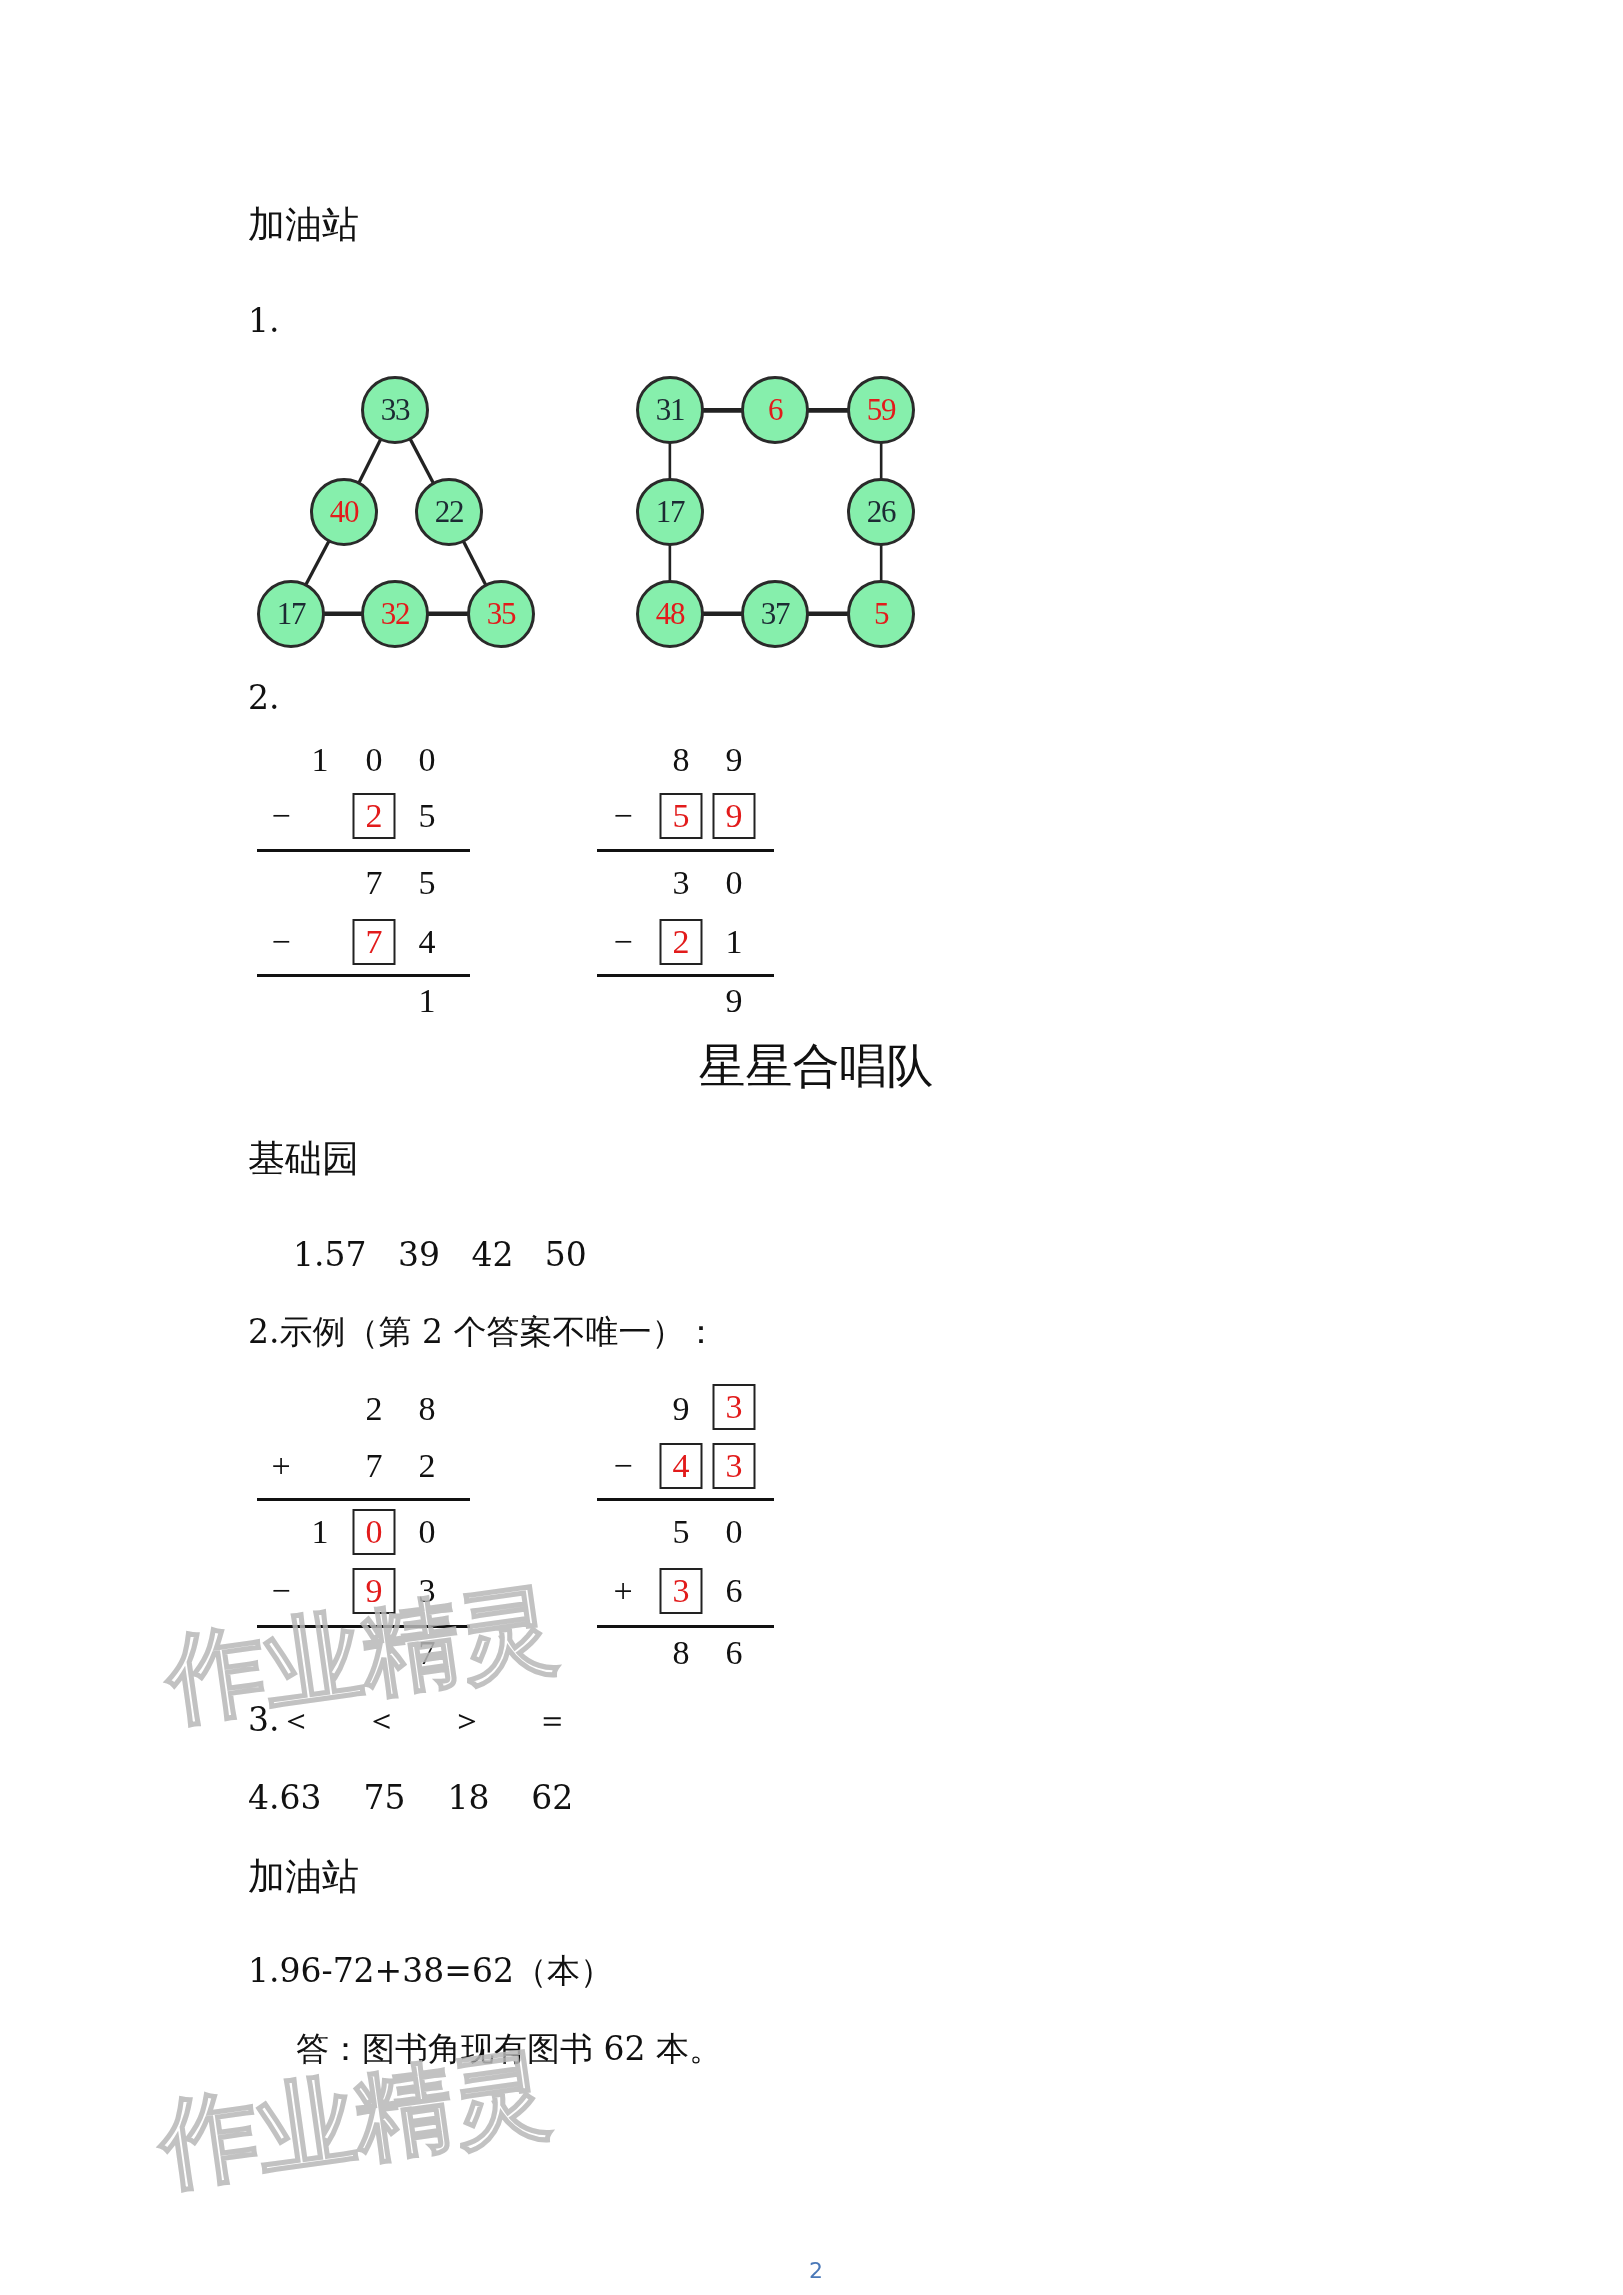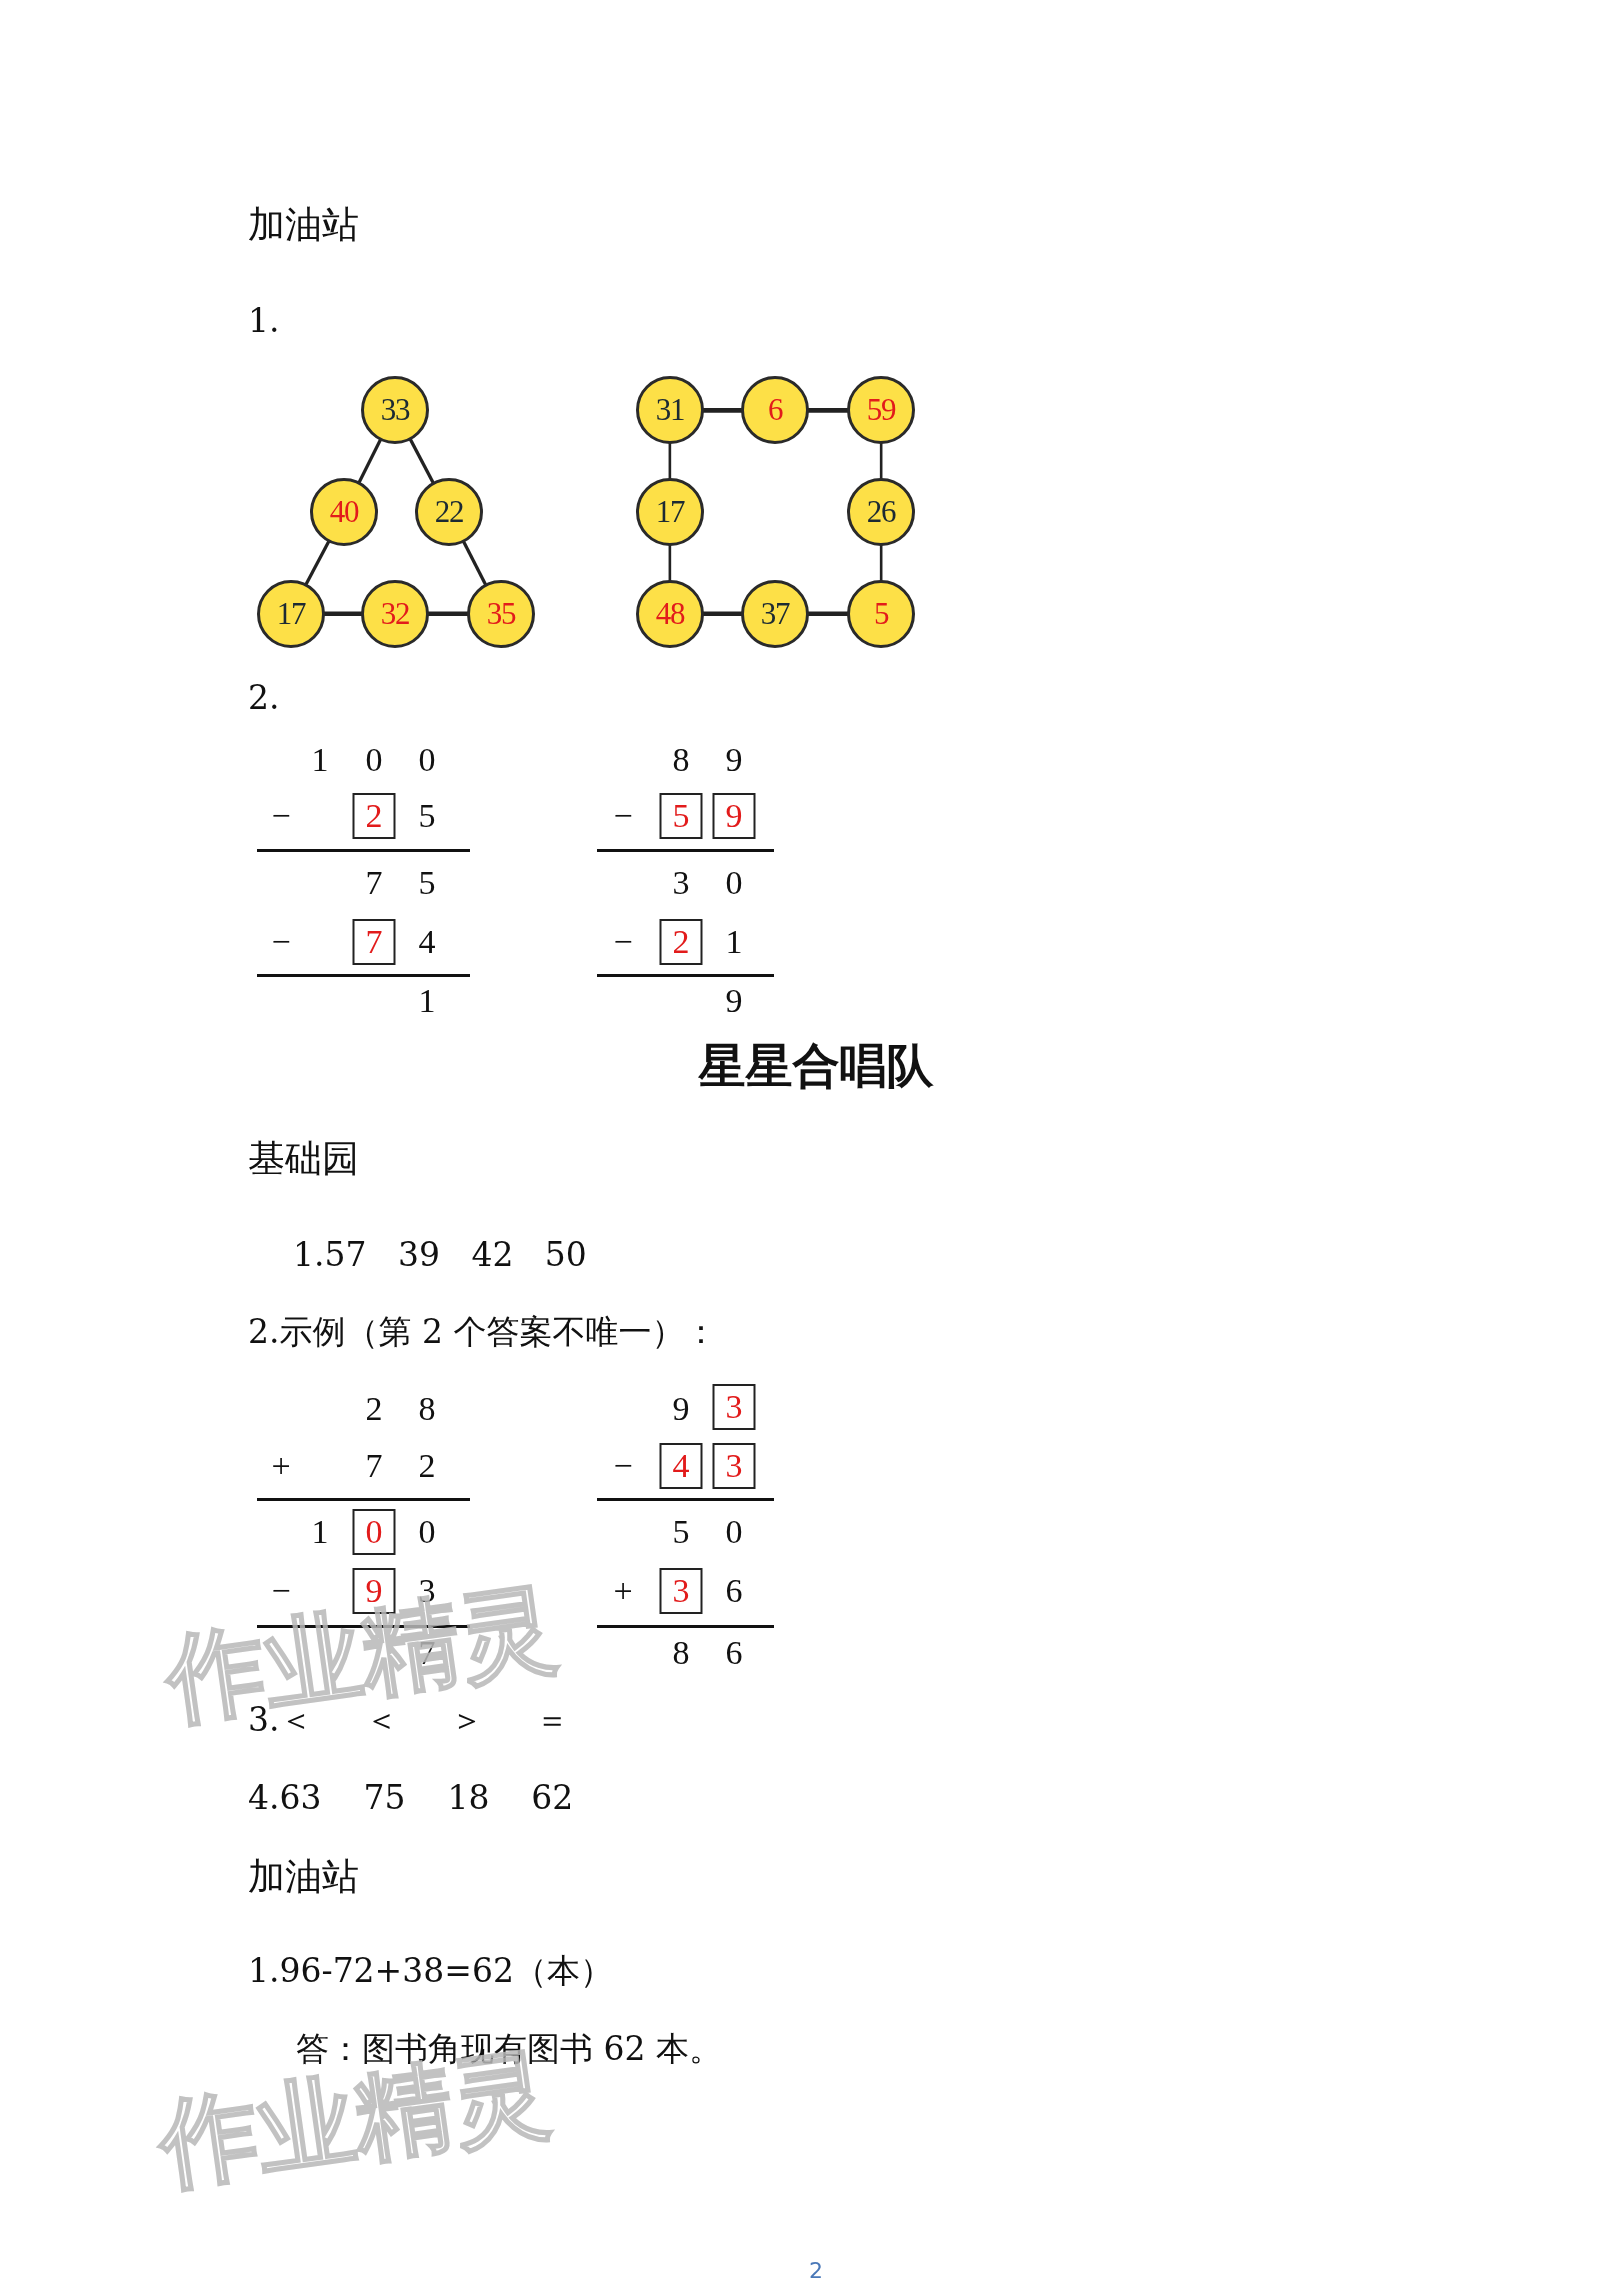--- a/index.html
+++ b/index.html
@@ -1,27 +1,27 @@
 <!DOCTYPE html>
 <html style="font-size:10.5px"><head>
 <meta charset="utf-8">
 <style>
   html, body { margin: 0; padding: 0; }
   body { width: 1623px; height: 2295px; background: #ffffff; position: relative; overflow: hidden;
          font-family: "DejaVu Serif", "Liberation Serif", serif; color: #111; }
   .abs { position: absolute; text-align: center; }
   .heading { font-family: "DejaVu Sans", "Liberation Sans", sans-serif; font-size: 37px; font-weight: 500; line-height: 1; }
-  .title { font-family: "DejaVu Sans", "Liberation Sans", sans-serif; font-size: 47px; font-weight: 700; line-height: 1; transform: translateX(-50%); white-space: nowrap; }
+  .title { font-family: "DejaVu Sans", "Liberation Sans", sans-serif; font-size: 47px; font-weight: 400; line-height: 1; transform: translateX(-50%); white-space: nowrap; }
   .text { font-family: "DejaVu Serif", "Liberation Serif", serif; font-size: 33px; line-height: 1; white-space: pre; }
   .num { font-family: "Liberation Serif", "DejaVu Serif", serif; font-size: 34px; line-height: 1; transform: translate(-50%, -50%); }
   .sign { font-family: "Liberation Serif", "DejaVu Serif", serif; font-size: 34px; line-height: 1; transform: translate(-50%, -50%); }
   .box { position: absolute; width: 43px; height: 46px; border: 2px solid #222; box-sizing: border-box; transform: translate(-50%, -50%);
          display: flex; align-items: center; justify-content: center; font-family: "Liberation Serif", "DejaVu Serif", serif; font-size: 34px; color: #e21b1b; }
   .rule { position: absolute; height: 2.6px; background: #111; }
-  .circle { position: absolute; width: 68px; height: 68px; border-radius: 50%; background: #fde047; border: 3.3px solid #2a2a2a; box-sizing: border-box;
+  .circle { position: absolute; width: 68px; height: 68px; border-radius: 50%; background: #86efac; border: 3.3px solid #2a2a2a; box-sizing: border-box;
             transform: translate(-50%, -50%); display: flex; align-items: center; justify-content: center;
             font-family: "Liberation Serif", "DejaVu Serif", serif; font-size: 31px; color: #1c2a33; letter-spacing: -1.3px; }
   .circle.red { color: #e21b1b; }
   .watermark { position: absolute; font-family: "DejaVu Sans", "Liberation Sans", sans-serif; font-weight: bold; font-size: 98px;
                color: transparent; -webkit-text-stroke: 2px #b8b8b8; transform: rotate(-8deg); transform-origin: left bottom; white-space: nowrap; opacity: 0.85; }
   .pagenum { font-family: "DejaVu Sans", "Liberation Sans", sans-serif; font-size: 22px; color: #4a78b8; transform: translateX(-50%); }
   svg.lines { position: absolute; left: 0; top: 0; }
 </style>
 </head>
 <body>

